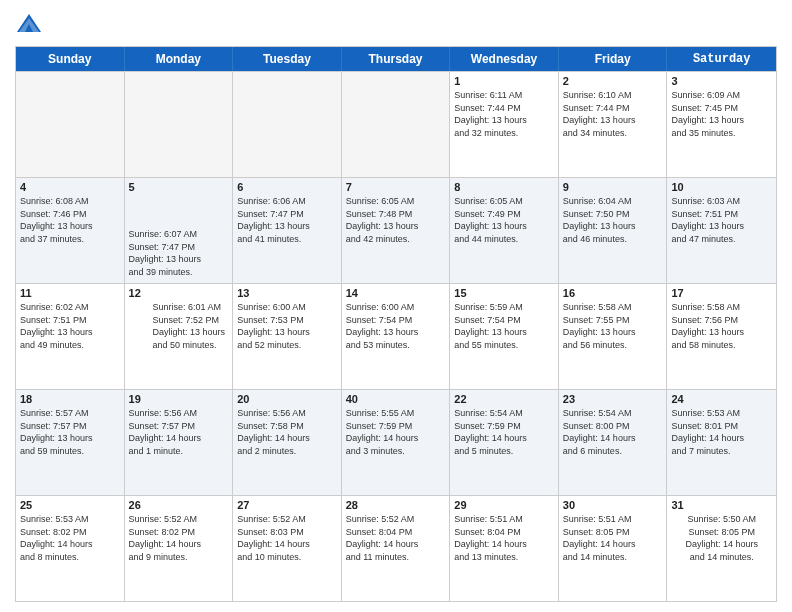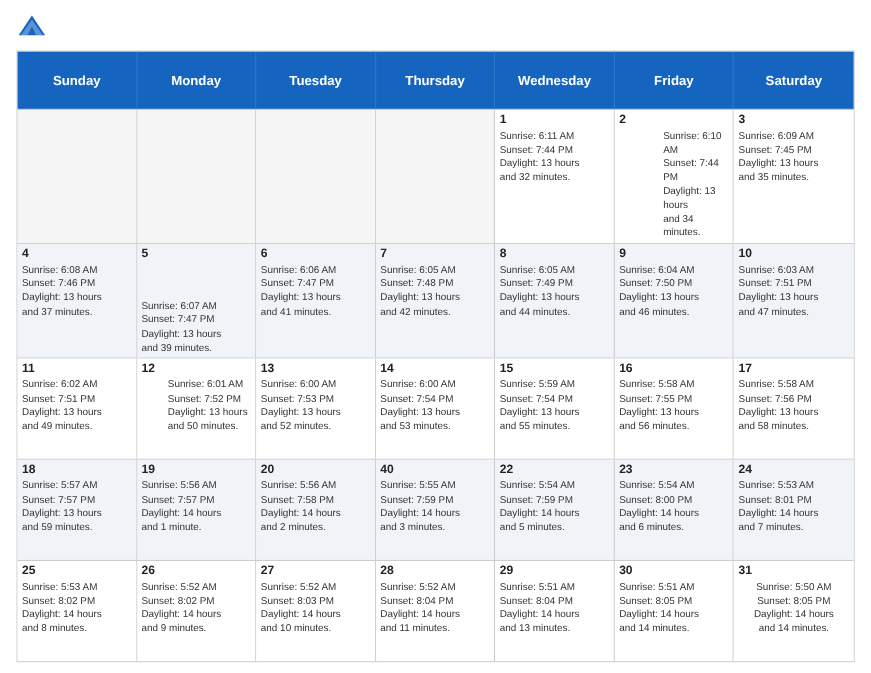--- a/index.html
+++ b/index.html
@@ -62,25 +62,25 @@
     }
     .cal-header-row {
       display: grid;
       grid-template-columns: repeat(7, 1fr);
       background: #1565c0;
     }
     .cal-header-cell {
       color: #fff;
       font-size: 12px;
       font-weight: bold;
-      padding: 19px 4px;
+      padding: 5px 4px;
       text-align: center;
       border-right: 1px solid #2979c9;
     }
-    .cal-header-cell:last-child { border-right: none; }
+    .cal-header-cell:last-child { border-right: none; font-family: Liberation Mono, monospace; }
     .cal-body {
       flex: 1;
       display: flex;
       flex-direction: column;
     }
     .cal-week {
       display: grid;
       grid-template-columns: repeat(7, 1fr);
       flex: 1;
       border-top: 1px solid #ccc;
@@ -150,21 +150,21 @@
           <div class="cal-cell empty"></div>
           <div class="cal-cell">
             <div class="day-num">1</div>
             <div class="day-info" style="white-space: pre-line;">Sunrise: 6:11 AM
 Sunset: 7:44 PM
 Daylight: 13 hours
 and 32 minutes.</div>
           </div>
           <div class="cal-cell">
             <div class="day-num">2</div>
-            <div class="day-info" style="white-space: pre-line; margin-left: 40px;">Sunrise: 6:10 AM
+            <div class="day-info" style="white-space: pre-line;">Sunrise: 6:10 AM
 Sunset: 7:44 PM
 Daylight: 13 hours
 and 34 minutes.</div>
           </div>
           <div class="cal-cell">
             <div class="day-num">3</div>
             <div class="day-info" style="white-space: pre-line;">Sunrise: 6:09 AM
 Sunset: 7:45 PM
 Daylight: 13 hours
 and 35 minutes.</div>

